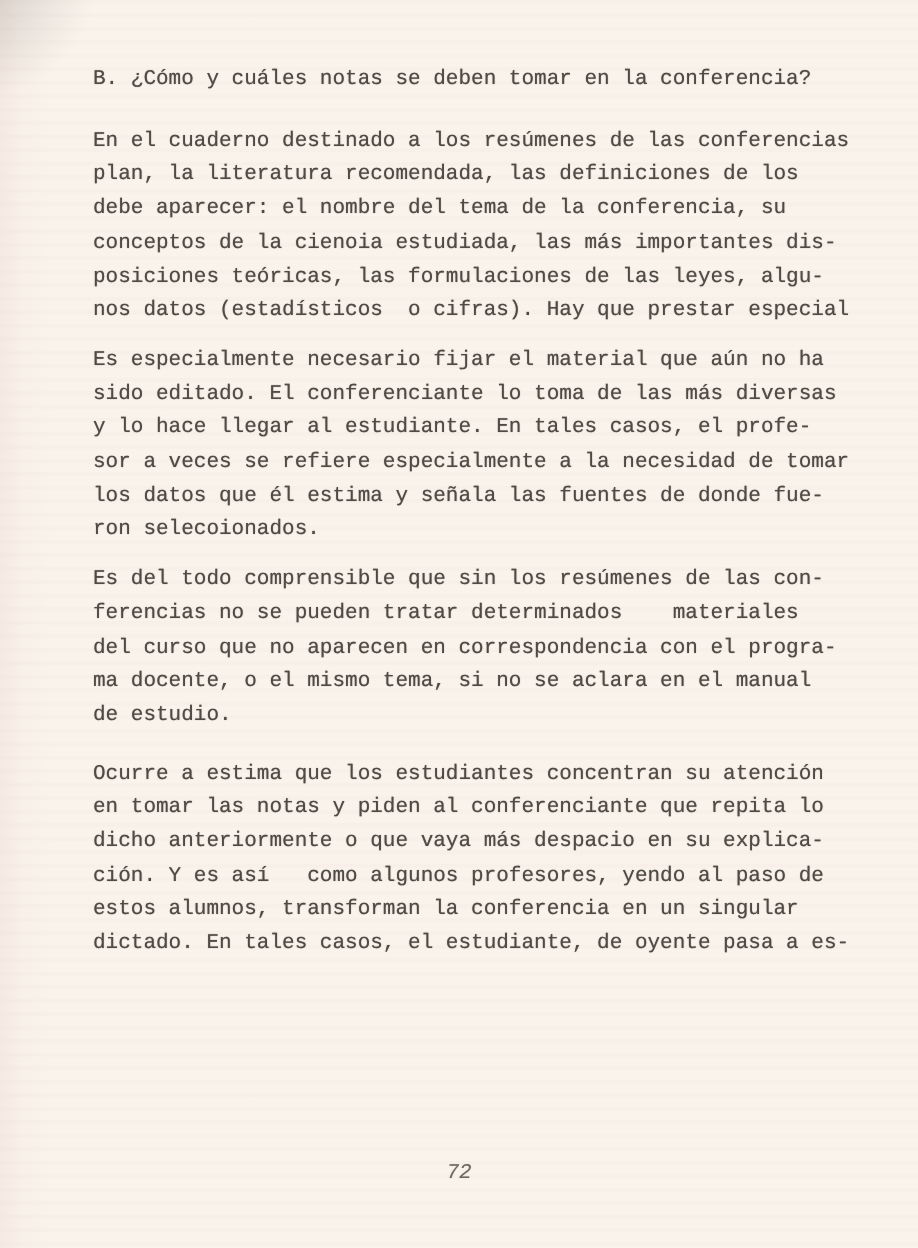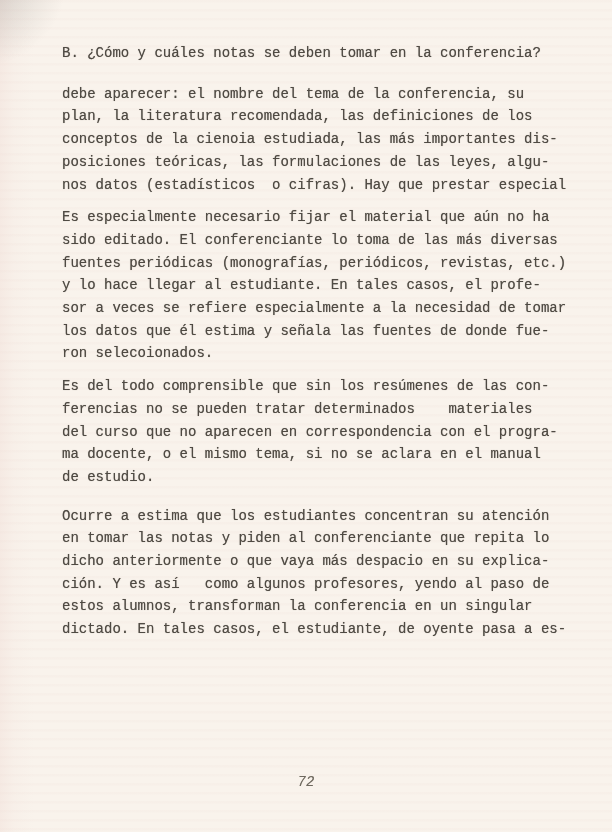--- a/index.html
+++ b/index.html
@@ -71,31 +71,31 @@
   }
 </style>
 </head>
 <body>
 
 <div class="scan-page">
   <div class="text-column">
     <h2 class="heading typewritten">B. ¿Cómo y cuáles notas se deben tomar en la conferencia?</h2>
 
     <div class="paragraph typewritten">
+        <div class="line">En el cuaderno destinado a los resúmenes de las conferencias</div>
+        <div class="line">plan, la literatura recomendada, las definiciones de los</div>
         <div class="line">debe aparecer: el nombre del tema de la conferencia, su</div>
-        <div class="line">plan, la literatura recomendada, las definiciones de los</div>
         <div class="line">conceptos de la cienoia estudiada, las más importantes dis-</div>
         <div class="line">posiciones teóricas, las formulaciones de las leyes, algu-</div>
         <div class="line">nos datos (estadísticos  o cifras). Hay que prestar especial</div>
       </div>
 
     <div class="paragraph typewritten">
         <div class="line">Es especialmente necesario fijar el material que aún no ha</div>
         <div class="line">sido editado. El conferenciante lo toma de las más diversas</div>
-        <div class="line">fuentes periódicas (monografías, periódicos, revistas, etc.)</div>
         <div class="line">y lo hace llegar al estudiante. En tales casos, el profe-</div>
         <div class="line">sor a veces se refiere especialmente a la necesidad de tomar</div>
         <div class="line">los datos que él estima y señala las fuentes de donde fue-</div>
         <div class="line">ron selecoionados.</div>
       </div>
 
     <div class="paragraph typewritten">
         <div class="line">Es del todo comprensible que sin los resúmenes de las con-</div>
         <div class="line">ferencias no se pueden tratar determinados    materiales</div>
         <div class="line">del curso que no aparecen en correspondencia con el progra-</div>

